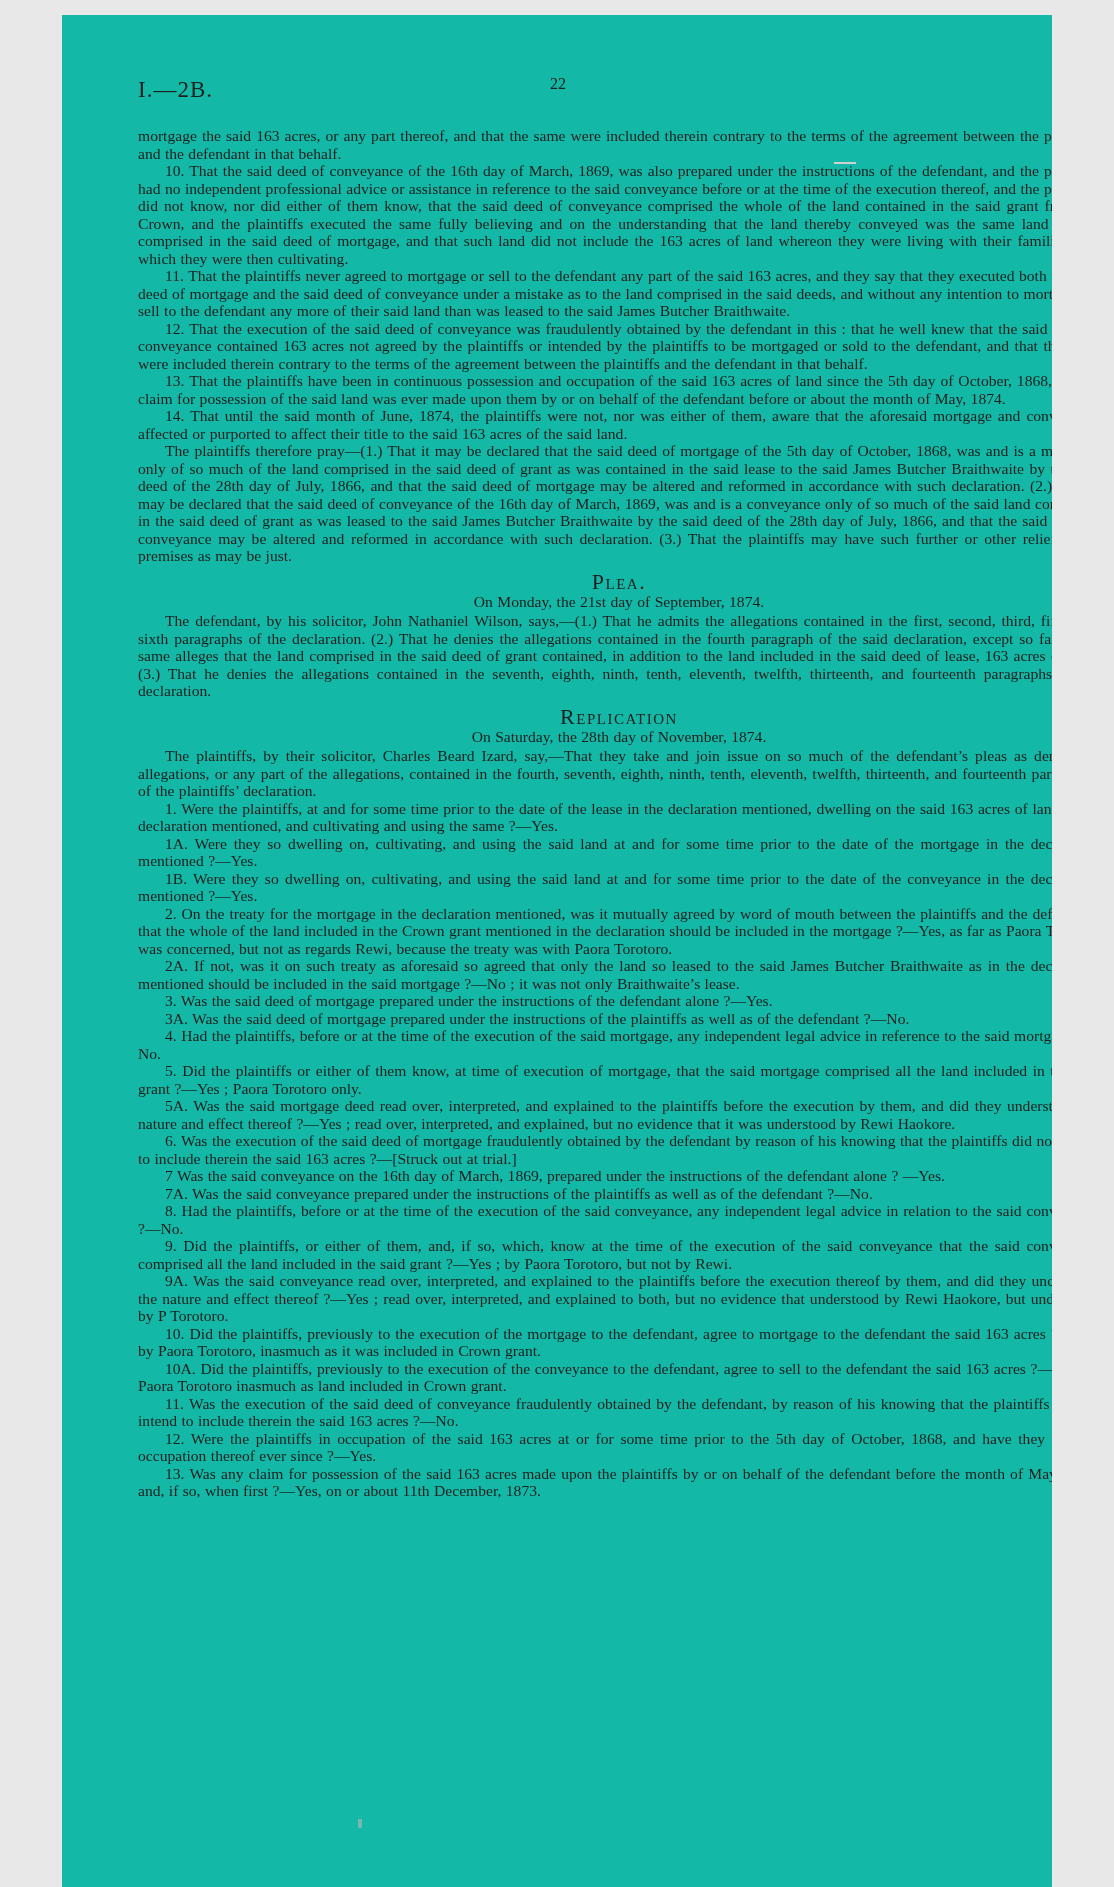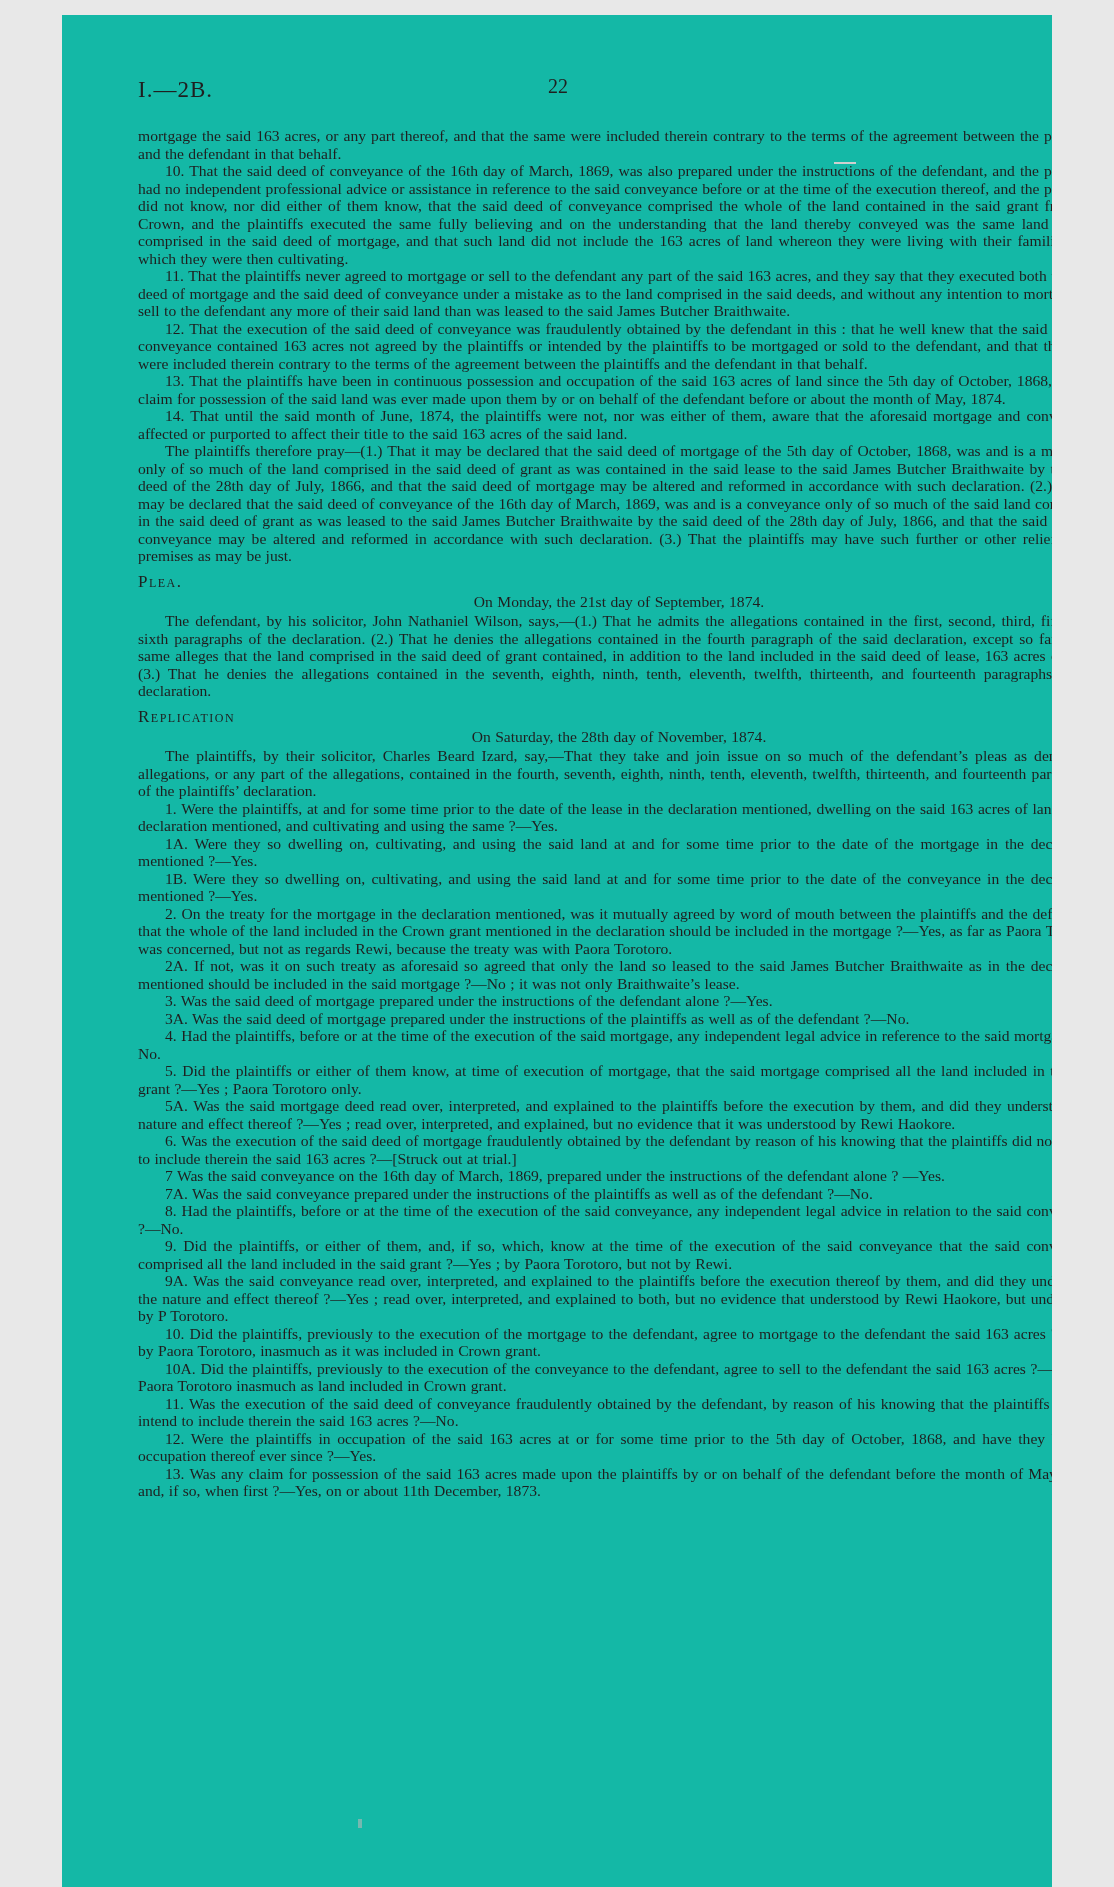--- a/index.html
+++ b/index.html
@@ -23,40 +23,40 @@
   }
   .header-left {
     position: absolute;
     left: 0; top: 2px;
     letter-spacing: 1px;
   }
   .page-num {
     position: absolute;
     left: 0; right: 0; top: 0;
     text-align: center;
-    font-size: 20px;
+    font-size: 16px;
   }
   .content {
     position: absolute;
     top: 112px;
     left: 76px;
     width: 962px;
     text-align: justify;
     font-size: 15.6px;
     line-height: 17.5px;
     word-spacing: 0.5px;
   }
   .content p { margin: 0; font-family: Liberation Serif, serif; }
   .content p.indent { text-indent: 27px; }
   .sec-heading {
-    text-align: left;
+    text-align: center;
     text-indent: 0 !important;
     font-variant: small-caps;
     font-weight: normal;
-    font-size: 17px;
+    font-size: 22px;
     letter-spacing: 1.5px;
     margin: 8px 0 2px !important;
     line-height: 18px;
   }
   .date-line {
     text-align: center;
     text-indent: 0 !important;
     margin: 0 0 2px !important;
   }
   .speck {

